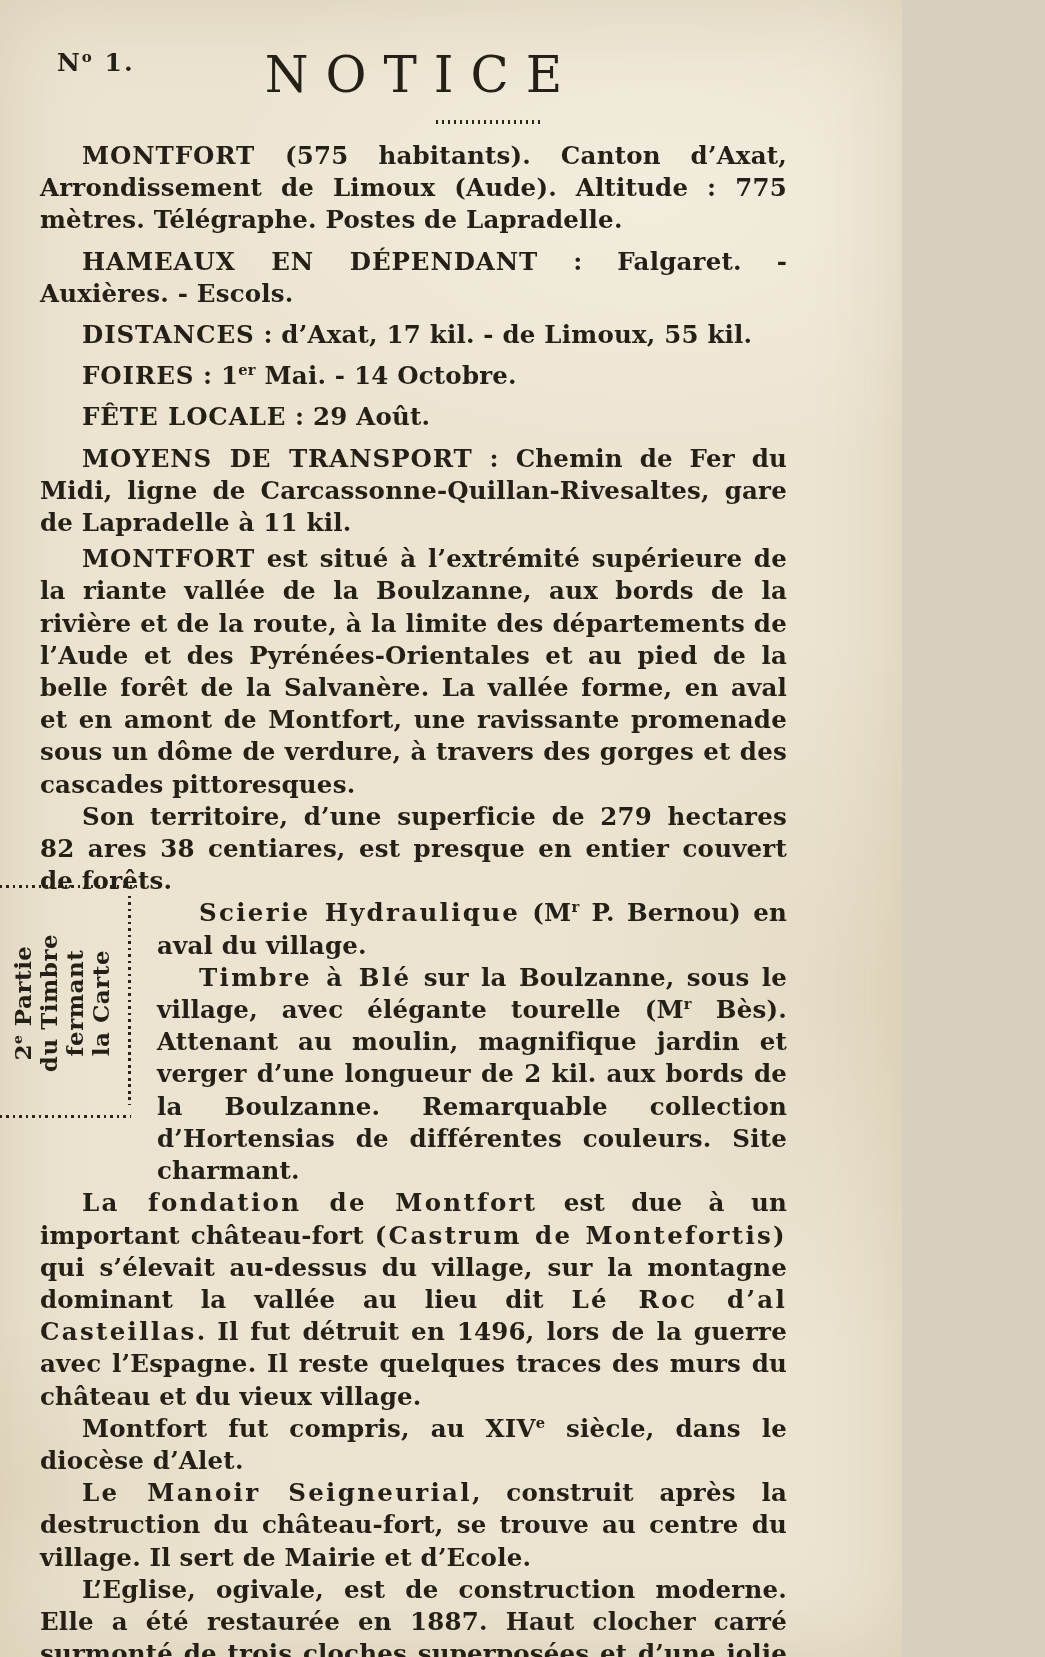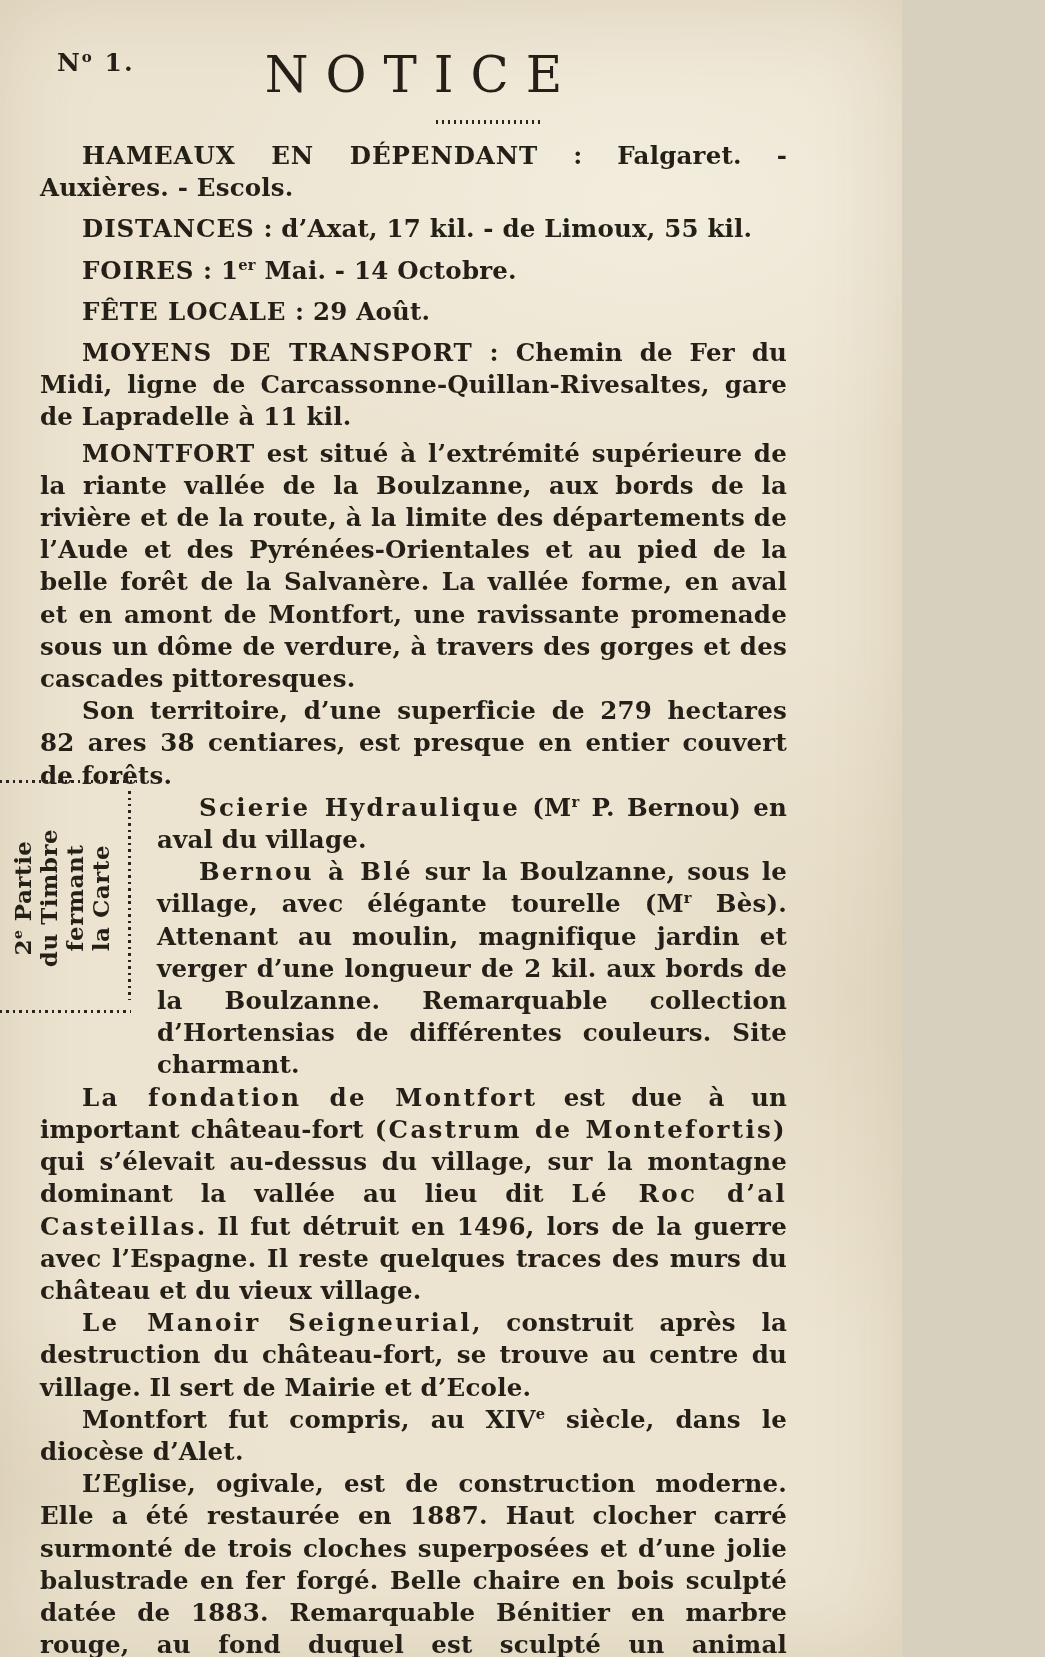--- a/index.html
+++ b/index.html
@@ -71,20 +71,21 @@
 </style>
 </head>
 <body>
 
 <div class="card" style="color: rgb(36, 31, 23);">
   <div class="no-label" id="no-label"><span>N</span><sup>o</sup><span> 1.</span></div>
   <div class="title">NOTICE</div>
   <div class="title-rule"></div>
   <div class="body">
     <div id="top-paragraphs">
+        <p class="indent "><span class="seg-lead">MONTFORT</span><span> (575 habitants). Canton d’Axat, Arrondissement de Limoux (Aude). Altitude : 775 mètres. Télégraphe. Postes de Lapradelle.</span></p>
         <p class="indent gap-sm "><span class="seg-lead">HAMEAUX EN DÉPENDANT</span><span> : Falgaret. - Auxières. - Escols.</span></p>
         <p class="indent gap-sm "><span class="seg-lead">DISTANCES</span><span> : d’Axat, 17 kil. - de Limoux, 55 kil.</span></p>
         <p class="indent gap-sm "><span class="seg-lead">FOIRES</span><span> : 1</span><sup>er</sup><span> Mai. - 14 Octobre.</span></p>
         <p class="indent gap-sm "><span class="seg-lead">FÊTE LOCALE</span><span> : 29 Août.</span></p>
         <p class="indent gap-sm "><span class="seg-lead">MOYENS DE TRANSPORT</span><span> : Chemin de Fer du Midi, ligne de Carcassonne-Quillan-Rivesaltes, gare de Lapradelle à 11 kil.</span></p>
         <p class="indent gap-md "><span class="seg-lead">MONTFORT</span><span> est situé à l’extrémité supérieure de la riante vallée de la Boulzanne, aux bords de la rivière et de la route, à la limite des départements de l’Aude et des Pyrénées-Orientales et au pied de la belle forêt de la Salvanère. La vallée forme, en aval et en amont de Montfort, une ravissante promenade sous un dôme de verdure, à travers des gorges et des cascades pittoresques.</span></p>
         <p class="indent "><span>Son territoire, d’une superficie de 279 hectares 82 ares 38 centiares, est presque en entier couvert de forêts.</span></p>
       </div>
     <div id="flow-section">
       <div class="stamp-float">
@@ -94,21 +95,21 @@
           <div class="dot-h dot-bottom"></div>
           <div class="stamp-text" id="stamp-text">
               <div><span>2</span><sup>e</sup><span> Partie</span></div>
               <div><span>du Timbre</span></div>
               <div><span>fermant</span></div>
               <div><span>la Carte</span></div>
             </div>
         </div>
       </div>
         <p class="indent "><span class="seg-fancy">Scierie Hydraulique</span><span> (M</span><sup>r</sup><span> P. Bernou) en aval du village.</span></p>
-        <p class="indent "><span class="seg-fancy">Bernou à Blé</span><span> sur la Boulzanne, sous le village, avec élégante tourelle (M</span><sup>r</sup><span> Bès). Attenant au moulin, magnifique jardin et verger d’une longueur de 2 kil. aux bords de la Boulzanne. Remarquable collection d’Hortensias de différentes couleurs. Site charmant.</span></p>
+        <p class="indent "><span class="seg-fancy">Timbre à Blé</span><span> sur la Boulzanne, sous le village, avec élégante tourelle (M</span><sup>r</sup><span> Bès). Attenant au moulin, magnifique jardin et verger d’une longueur de 2 kil. aux bords de la Boulzanne. Remarquable collection d’Hortensias de différentes couleurs. Site charmant.</span></p>
         <p class="indent "><span class="seg-fancy">La fondation de Montfort</span><span> est due à un important château-fort </span><span class="seg-fancy">(Castrum de Montefortis)</span><span> qui s’élevait au-dessus du village, sur la montagne dominant la vallée au lieu dit </span><span class="seg-fancy">Lé Roc d’al Casteillas</span><span>. Il fut détruit en 1496, lors de la guerre avec l’Espagne. Il reste quelques traces des murs du château et du vieux village.</span></p>
+        <p class="indent "><span>Montfort fut compris, au XIV</span><sup>e</sup><span> siècle, dans le diocèse d’Alet.</span></p>
         <p class="indent "><span class="seg-fancy">Le Manoir Seigneurial</span><span>, construit après la destruction du château-fort, se trouve au centre du village. Il sert de Mairie et d’Ecole.</span></p>
-        <p class="indent "><span>Montfort fut compris, au XIV</span><sup>e</sup><span> siècle, dans le diocèse d’Alet.</span></p>
         <p class="indent "><span>L’Eglise, ogivale, est de construction moderne. Elle a été restaurée en 1887. Haut clocher carré surmonté de trois cloches superposées et d’une jolie balustrade en fer forgé. Belle chaire en bois sculpté datée de 1883. Remarquable Bénitier en marbre rouge, au fond duquel est sculpté un animal fantastique ayant le corps d’un chien, avec une tête ronde encadrée d’une crête de coq.</span></p>
       </div>
 
   </div>
 </div>
 
 </body></html>

